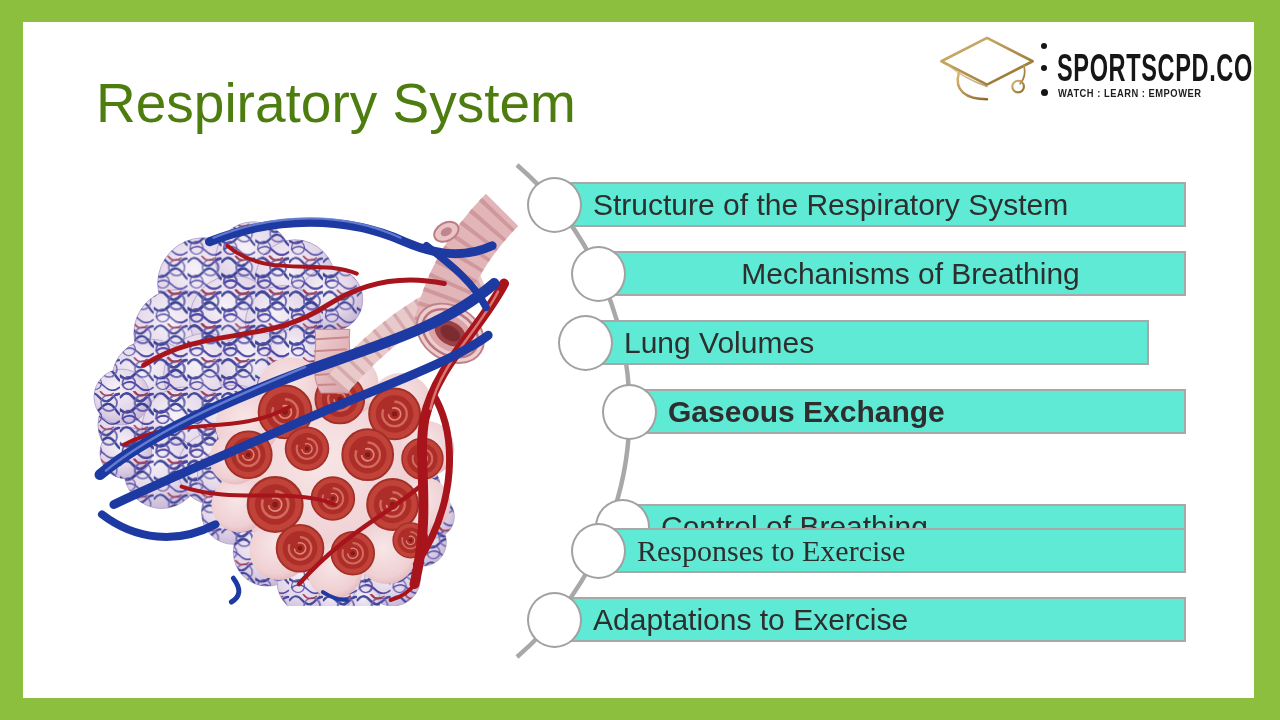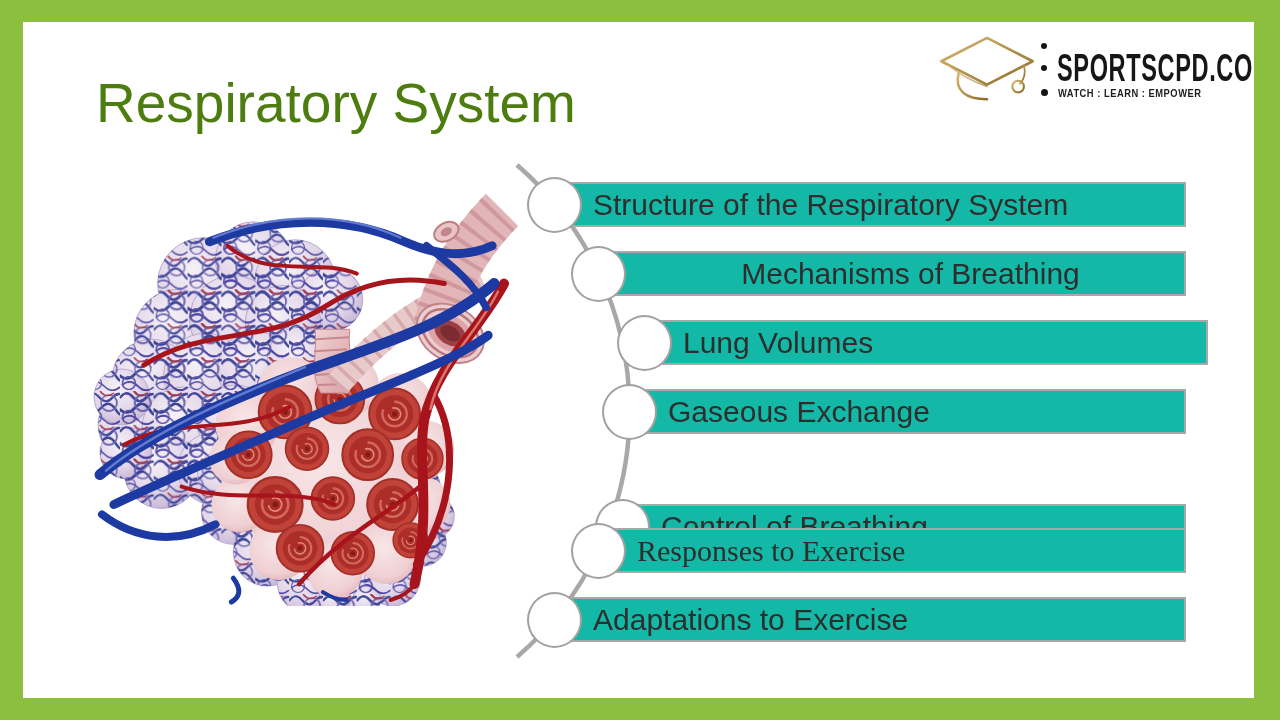--- a/index.html
+++ b/index.html
@@ -22,29 +22,29 @@
   .logo-dots i.d3{left:103px;top:54px;width:7px;height:7px;}
   .brand{position:absolute;left:119px;top:14px;font-size:38px;font-weight:700;color:#161616;
          line-height:1;letter-spacing:1px;transform:scaleX(.62);transform-origin:0 0;white-space:nowrap;}
   .tagline{position:absolute;left:120px;top:52px;font-size:11px;font-weight:700;color:#1d1d1d;
          letter-spacing:.6px;transform:scaleX(.85);transform-origin:0 0;white-space:nowrap;}
   
   .arc{position:absolute;left:500px;top:150px;width:200px;height:520px;z-index:1;}
   
   .illustration{position:absolute;left:85px;top:188px;width:445px;height:418px;z-index:1;}
   
-  .row{position:absolute;height:45px;background:#14b8a6;border:2px solid #A8A8A8;box-sizing:border-box;
+  .row{position:absolute;height:45px;background:#5eead4;border:2px solid #A8A8A8;box-sizing:border-box;
        z-index:2;display:flex;align-items:center;}
   .row .lbl{padding-left:42px;font-size:30px;color:#2E2E2E;white-space:nowrap;letter-spacing:0;}
   .row .node{position:absolute;left:-24px;top:50%;width:55px;height:56px;margin-top:-28px;
        background:#fff;border:2.5px solid #A1A1A1;border-radius:50%;box-sizing:border-box;}
   .r1{left:549px;top:182px;width:637px;}
   .r2{left:593px;top:251px;width:593px;justify-content:center;}
-  .r3{left:639px;top:320px;width:569px;}
-  .r4{left:624px;top:389px;width:562px;}
+  .r3{left:580px;top:320px;width:569px;}
+  .r4{left:624px;top:389px;width:562px;font-weight:bold;}
   .r5{left:617px;top:458px;width:569px;margin-top:46px;}
   .r6{left:593px;top:528px;width:593px;font-family:Liberation Serif, serif;}
   .r7{left:549px;top:597px;width:637px;}
 </style>
 </head>
 <body>
 
 <div class="slide">
 
   <h1 class="title">Respiratory System</h1>

